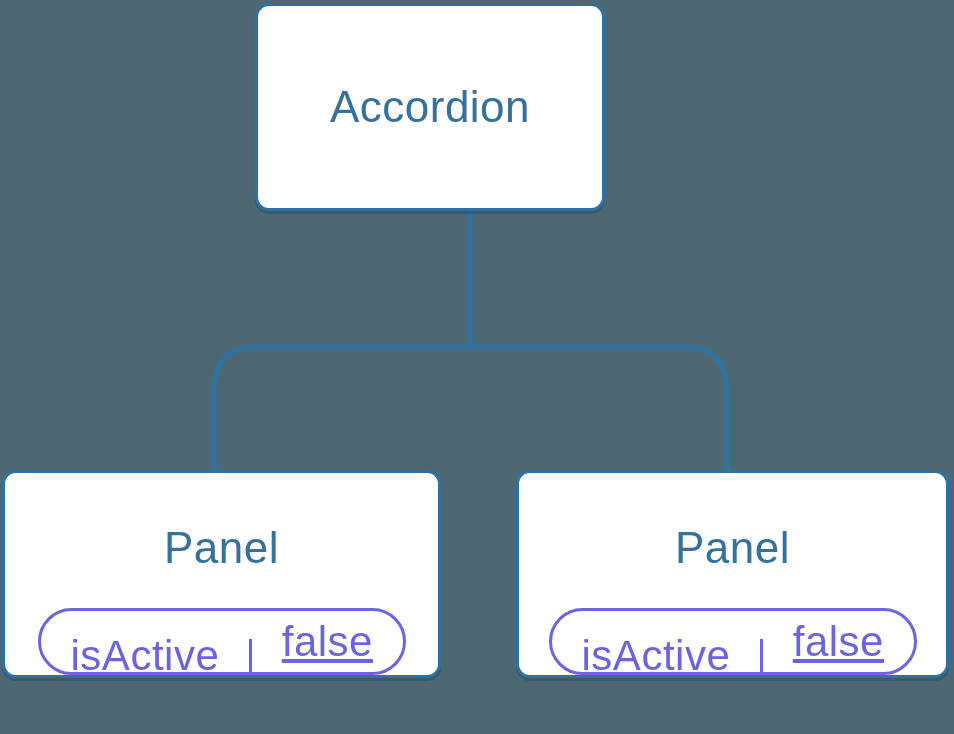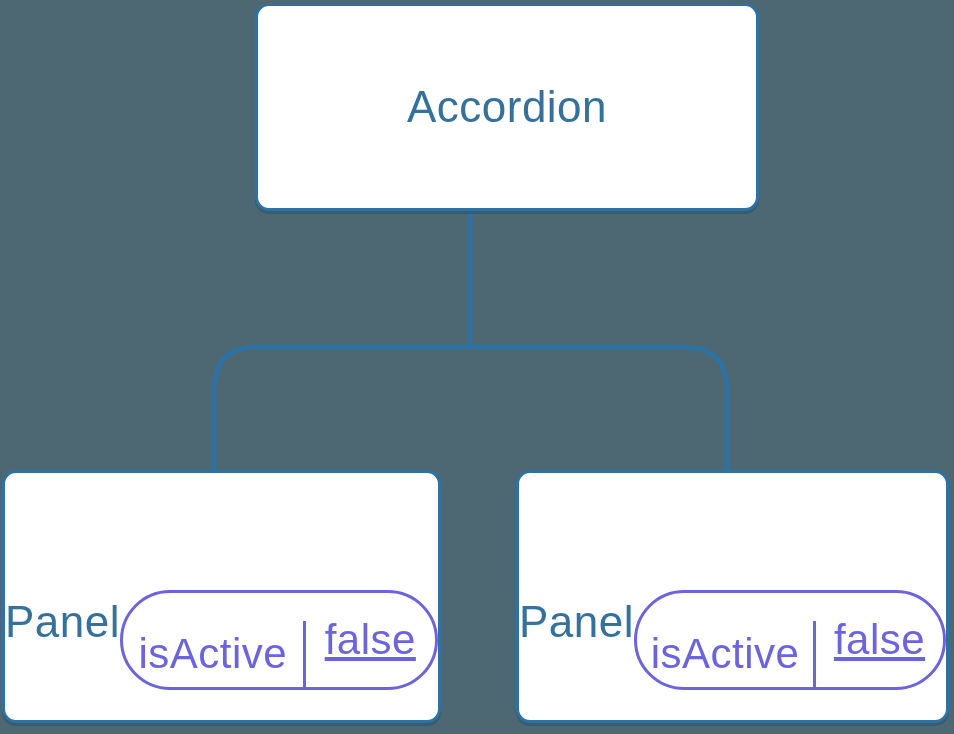--- a/index.html
+++ b/index.html
@@ -34,30 +34,30 @@
   .card {
     position: absolute;
     z-index: 2;
     background: var(--card-background);
     border: 3px solid var(--line);
     border-radius: 14px;
     box-shadow: 0 3px 0 rgba(26, 77, 112, 0.45);
   }
   .card.root {
     left: 255px; top: 3px;
-    width: 504px; height: 208px;
+    width: 350px; height: 208px;
     display: flex;
     align-items: center;
     justify-content: center;
   }
   .card.panel {
     top: 470px;
-    height: 253px;
+    height: 208px;
     display: flex;
-    flex-direction: row;
+    flex-direction: column;
     align-items: center;
     padding-top: 51px;
   }
   .card.panel.left  { left: 2px;   width: 439px; }
   .card.panel.right { left: 516px; width: 433px; }
   .node-title {
     font-size: 44px;
     line-height: 48px;
     font-weight: 500;
     color: var(--node-title);

